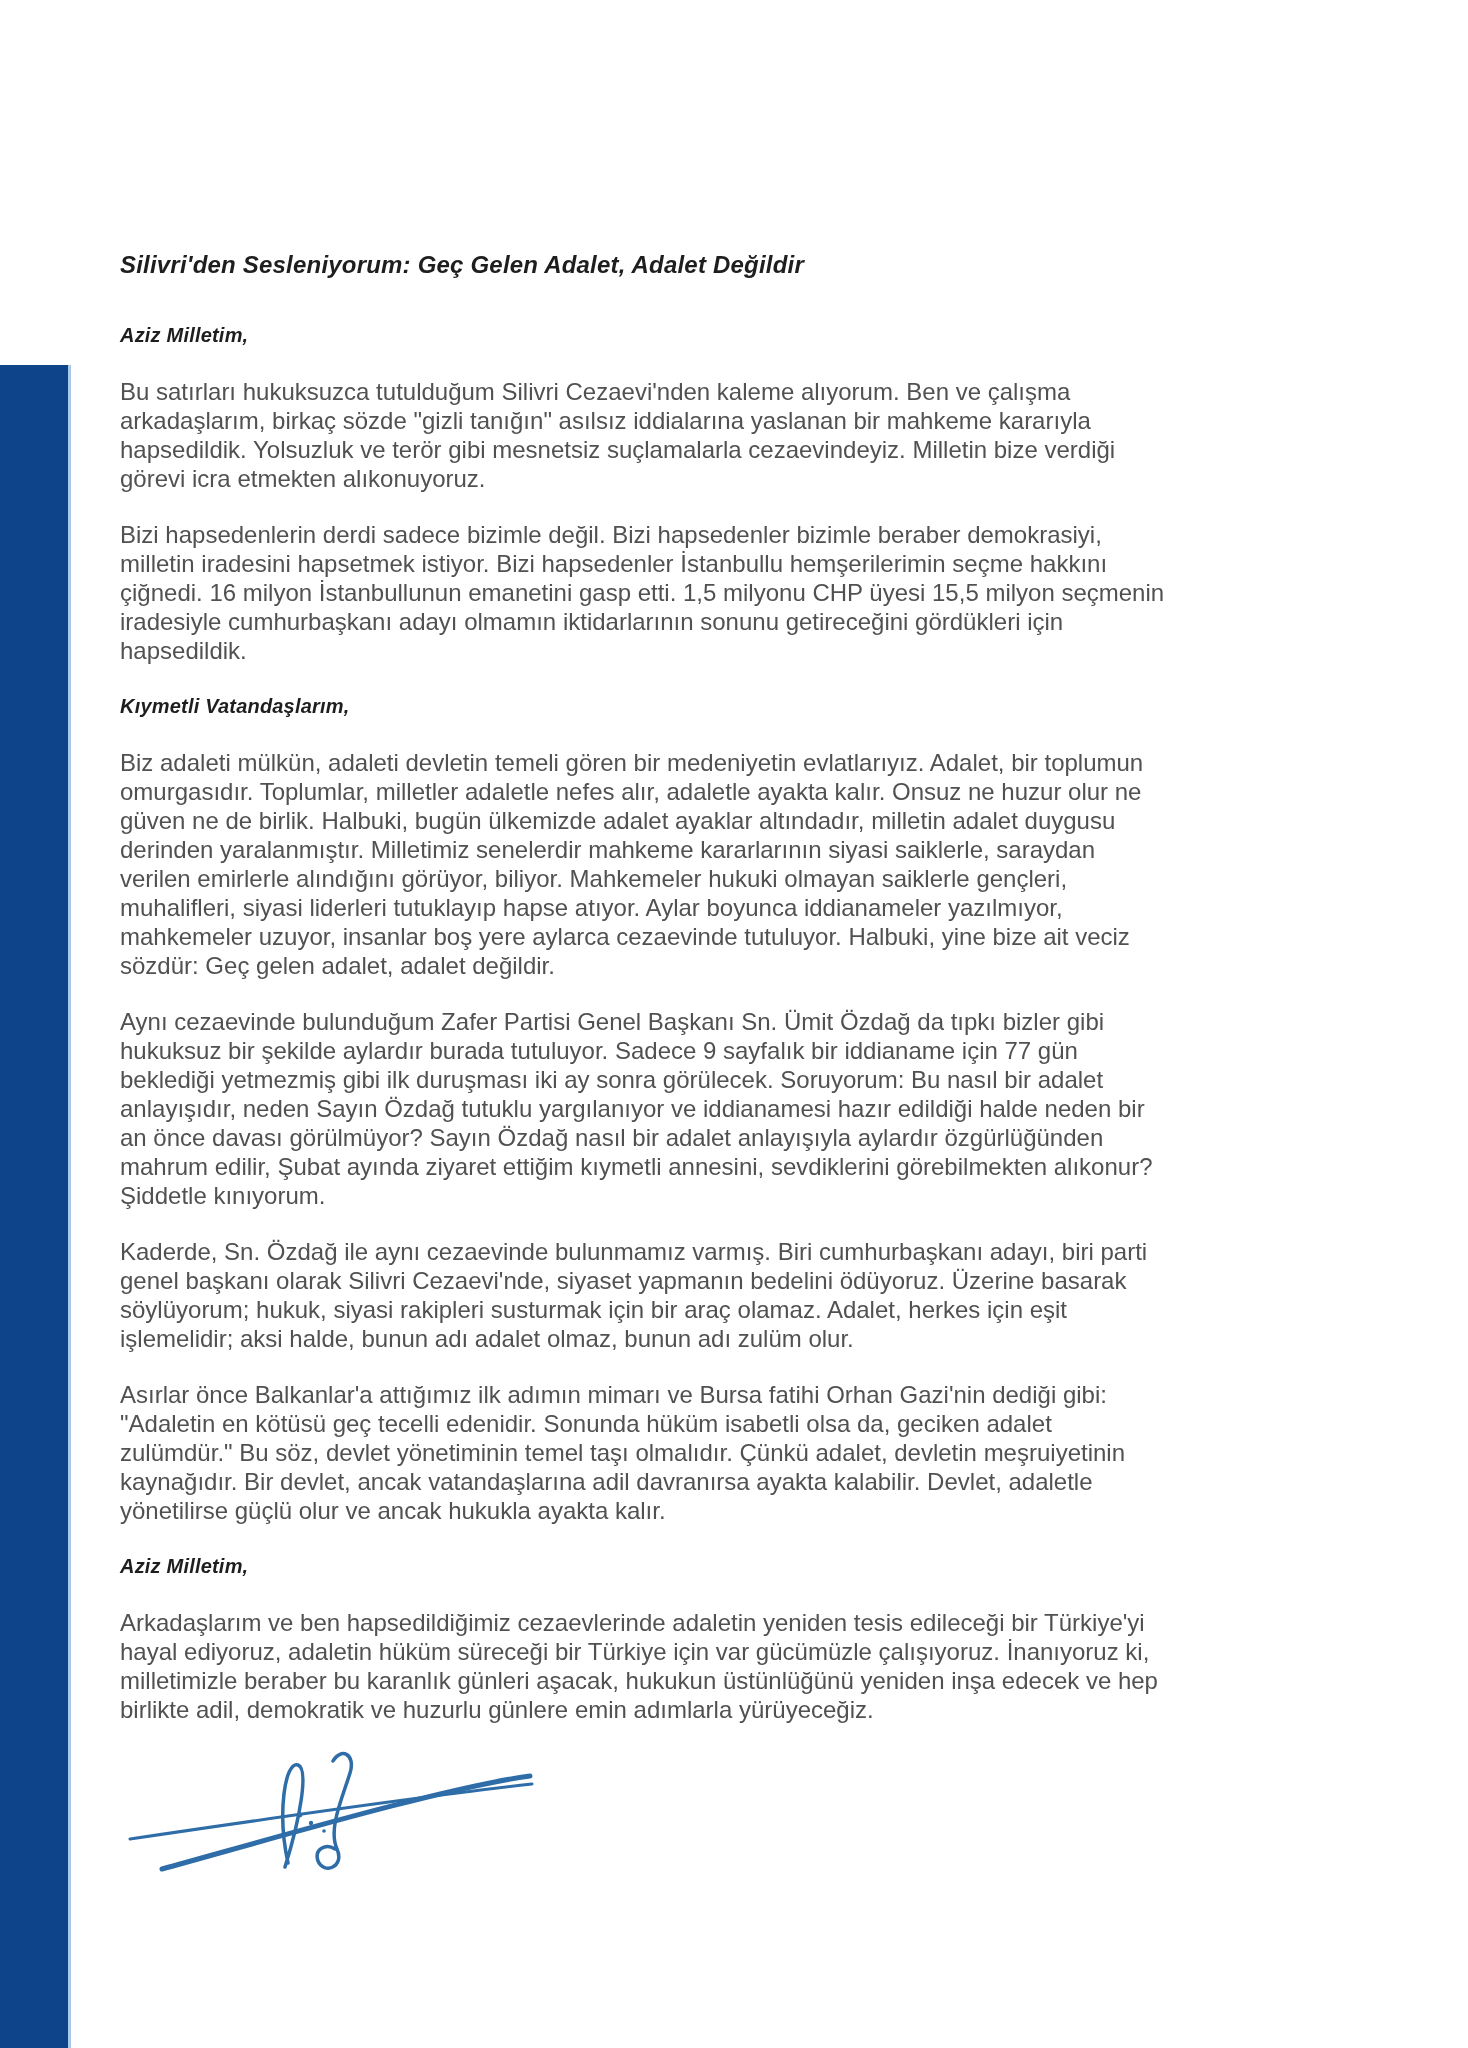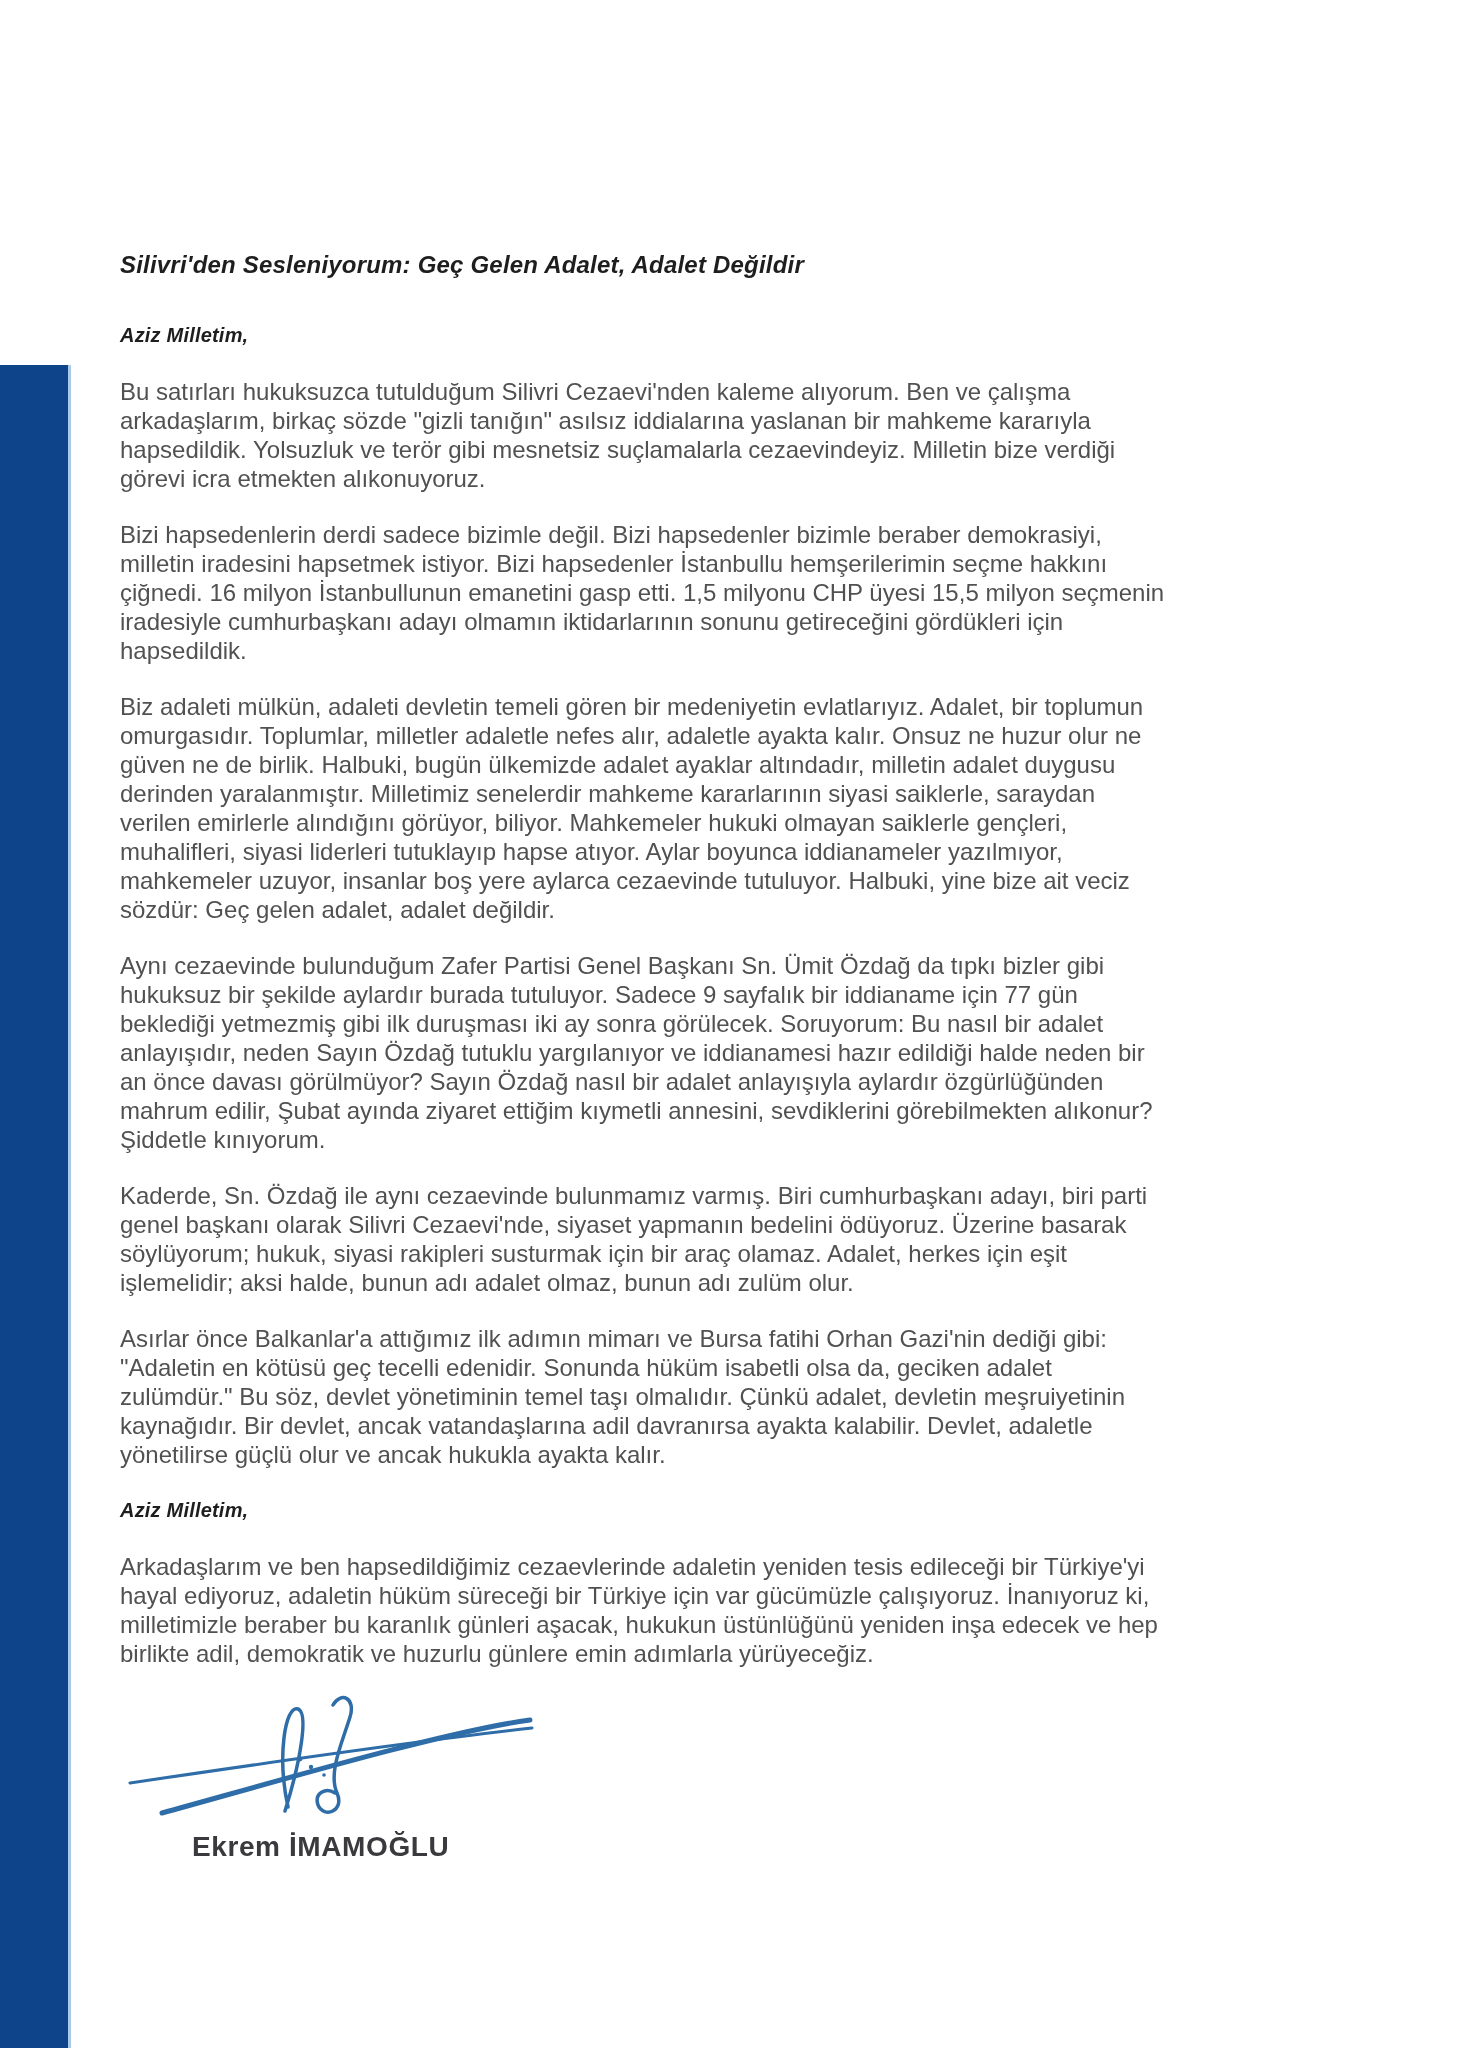--- a/index.html
+++ b/index.html
@@ -84,20 +84,21 @@
   <p>Bu satırları hukuksuzca tutulduğum Silivri Cezaevi'nden kaleme alıyorum. Ben ve çalışma
 arkadaşlarım, birkaç sözde "gizli tanığın" asılsız iddialarına yaslanan bir mahkeme kararıyla
 hapsedildik. Yolsuzluk ve terör gibi mesnetsiz suçlamalarla cezaevindeyiz. Milletin bize verdiği
 görevi icra etmekten alıkonuyoruz.</p>
   <p>Bizi hapsedenlerin derdi sadece bizimle değil. Bizi hapsedenler bizimle beraber demokrasiyi,
 milletin iradesini hapsetmek istiyor. Bizi hapsedenler İstanbullu hemşerilerimin seçme hakkını
 çiğnedi. 16 milyon İstanbullunun emanetini gasp etti. 1,5 milyonu CHP üyesi 15,5 milyon seçmenin
 iradesiyle cumhurbaşkanı adayı olmamın iktidarlarının sonunu getireceğini gördükleri için
 hapsedildik.</p>
 
+  <h2>Kıymetli Vatandaşlarım,</h2>
   <p>Biz adaleti mülkün, adaleti devletin temeli gören bir medeniyetin evlatlarıyız. Adalet, bir toplumun
 omurgasıdır. Toplumlar, milletler adaletle nefes alır, adaletle ayakta kalır. Onsuz ne huzur olur ne
 güven ne de birlik. Halbuki, bugün ülkemizde adalet ayaklar altındadır, milletin adalet duygusu
 derinden yaralanmıştır. Milletimiz senelerdir mahkeme kararlarının siyasi saiklerle, saraydan
 verilen emirlerle alındığını görüyor, biliyor. Mahkemeler hukuki olmayan saiklerle gençleri,
 muhalifleri, siyasi liderleri tutuklayıp hapse atıyor. Aylar boyunca iddianameler yazılmıyor,
 mahkemeler uzuyor, insanlar boş yere aylarca cezaevinde tutuluyor. Halbuki, yine bize ait veciz
 sözdür: Geç gelen adalet, adalet değildir.</p>
   <p>Aynı cezaevinde bulunduğum Zafer Partisi Genel Başkanı Sn. Ümit Özdağ da tıpkı bizler gibi
 hukuksuz bir şekilde aylardır burada tutuluyor. Sadece 9 sayfalık bir iddianame için 77 gün
@@ -130,14 +131,13 @@
 
       <path d="M160,112 C149,62 157,10 170,14 C181,18 172,68 157,116" stroke-width="3.5"></path>
 
       <path d="M205,10 C213,-4 228,3 222,22 C214,48 200,78 209,98 C217,116 196,124 190,110 C186,98 198,92 207,98" stroke-width="3.5"></path>
 
       <circle cx="172" cy="64" r="2.4"></circle>
       <circle cx="183" cy="72" r="2.2"></circle>
       <circle cx="196" cy="80" r="1.8"></circle>
     </svg>
   </div>
-  <div class="sig-name">Ekrem İMAMOĞLU</div>
 </main>
 
 </body></html>

